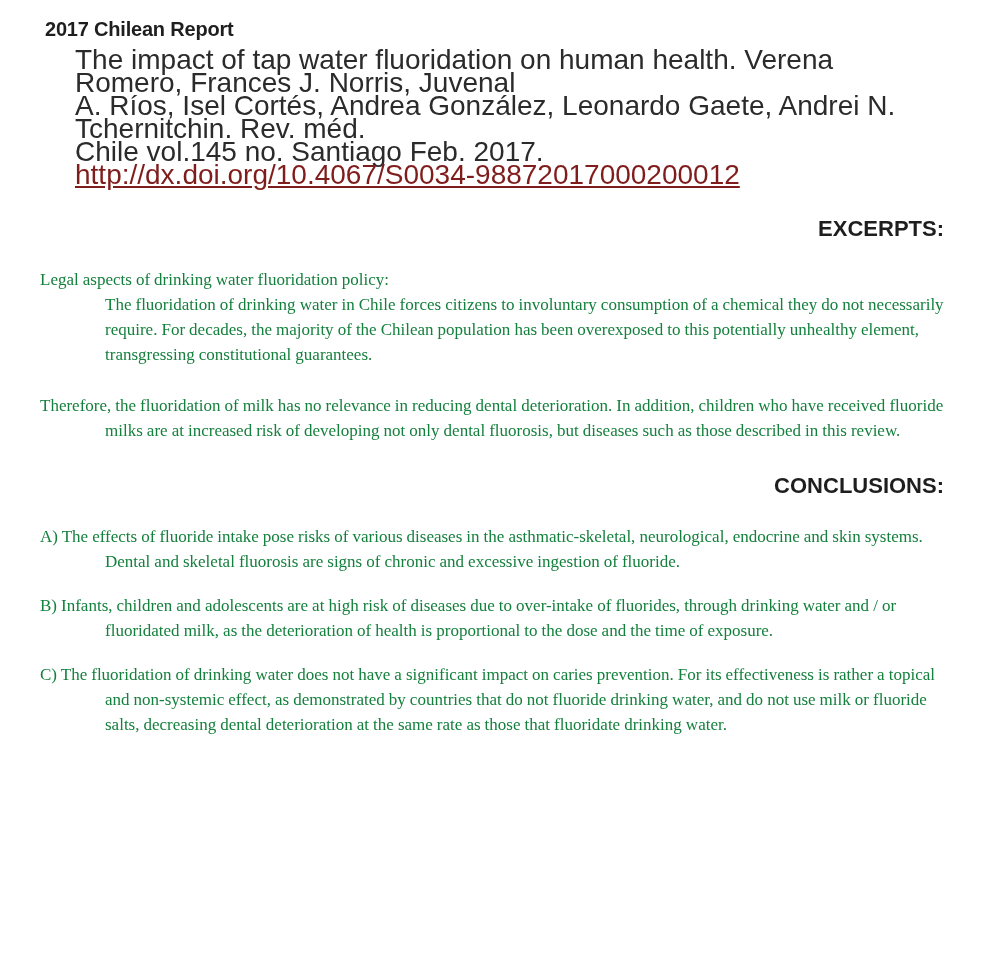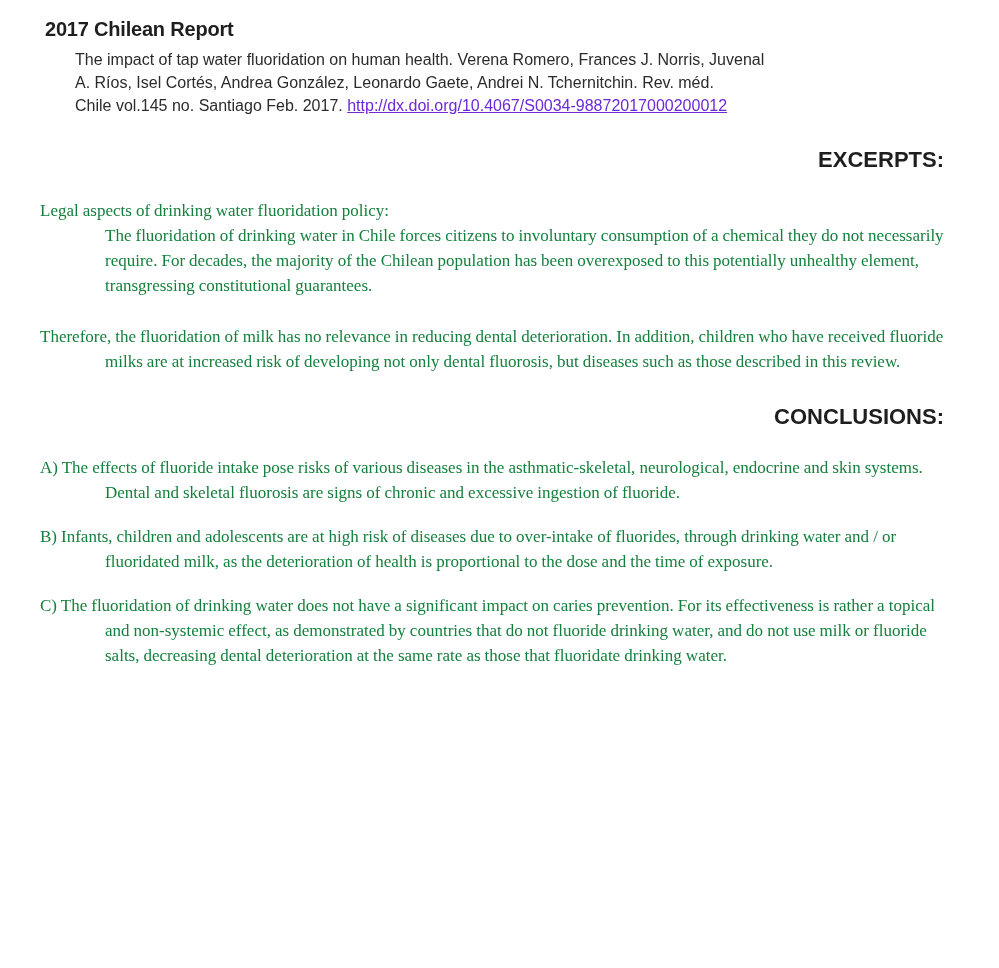--- a/index.html
+++ b/index.html
@@ -17,26 +17,26 @@
   .doc-title {
     margin: 0 0 0 5px;
     font-size: 20px;
     line-height: 32px;
     font-weight: 700;
     color: #1e1e1e;
     letter-spacing: -0.2px;
   }
   .citation {
     margin: 3px 0 0 35px;
-    font-size: 16px;
+    font-size: 28px;
     line-height: 23px;
     color: #2b2b2b;
   }
   .doi-link {
-    color: #6d28d9;
+    color: #7f1d1d;
     text-decoration: underline;
     cursor: pointer;
   }
   .section-heading {
     margin: 30px 0 0 0;
     font-size: 22px;
     line-height: 25px;
     font-weight: 700;
     color: #1e1e1e;
     text-align: right;

